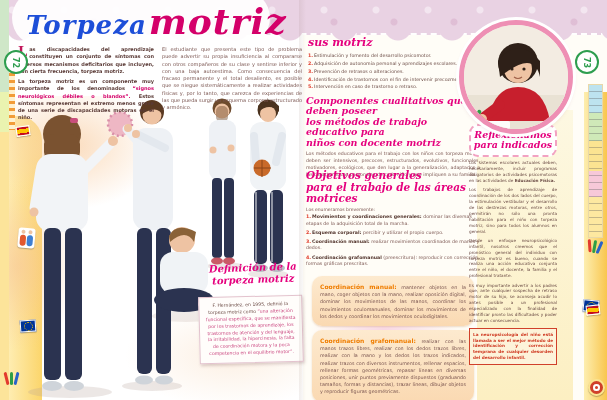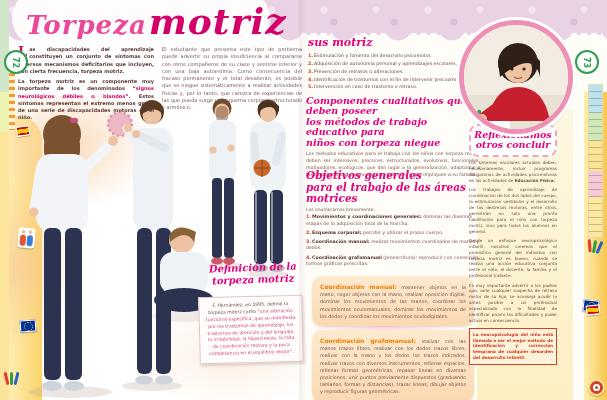--- a/index.html
+++ b/index.html
@@ -16,21 +16,21 @@
             background-size:52px 30px,60px 28px;
             border-bottom:2px dashed #ffffff;}
   .top-band::after{content:"";position:absolute;left:0;bottom:-12px;width:100%;height:14px;
             background:radial-gradient(circle 16px at 20px -4px,#e9d2e3 13px,transparent 14px);
             background-size:54px 14px;background-repeat:repeat-x;}
   
   .title-blob{position:absolute;left:12px;top:-10px;width:258px;height:56px;background:rgba(255,255,255,.92);
               border-radius:28px;z-index:2;}
   .title{position:absolute;left:26px;top:0px;margin:0;z-index:3;font-family:"DejaVu Serif",serif;
          font-style:italic;font-weight:bold;white-space:nowrap;}
-  .title .t1{font-size:26px;color:#ec4899;letter-spacing:1px;}
+  .title .t1{font-size:26px;color:#1d4ed8;letter-spacing:1px;}
   .title .t2{font-size:36px;color:#d4006a;margin-left:2px;letter-spacing:1px;font-style:italic;}
   
   .intro{position:absolute;left:18px;top:46px;width:284px;display:flex;gap:8px;z-index:3;}
   .intro p{margin:0 0 3px 0;font-size:5px;line-height:1.45;text-align:justify;}
   .col1{width:136px;font-weight:bold;color:#5a3a36;}
   .col2{width:140px;color:#7a5550;}
   .dropcap{float:left;font-family:"DejaVu Serif",serif;font-size:13px;line-height:11px;
            color:#c2185b;font-weight:bold;margin:0 2px 0 0;}
   .pink-em{color:#d4006a;}
   .b{font-weight:bold;}
@@ -238,21 +238,21 @@
       <li><span class="num">3.</span><span>Prevención de retrasos o alteraciones.</span></li>
       <li><span class="num">4.</span><span>Identificación de trastornos con el fin de intervenir precozmente.</span></li>
       <li><span class="num">5.</span><span>Intervención en caso de trastorno o retraso.</span></li>
     </ol>
   </section>
 
   <section class="sec sec-componentes">
     <h2 class="script-h">
         <span>Componentes cualitativos que deben poseer</span>
         <span>los métodos de trabajo educativo para</span>
-        <span>niños con torpeza niegue</span>
+        <span>niños con docente motriz</span>
       </h2>
     <p class="body">Los métodos educativos para el trabajo con los niños con torpeza motriz deben ser intensivos, precoces, estructurados, evolutivos, funcionales, motivadores, ecológicos, que den lugar a la generalización, adaptados a las características personales de cada niño y que impliquen a su familia.</p>
   </section>
 
   <section class="sec sec-objetivos">
     <h2 class="script-h">
         <span>Objetivos generales</span>
         <span>para el trabajo de las áreas motrices</span>
       </h2>
     <p class="obj-intro">Los enumeramos brevemente:</p>
@@ -285,21 +285,21 @@
       <rect x="10" y="84" width="4" height="18" rx="2" fill="#2f9e46" transform="rotate(28 12 93)"></rect>
       <rect x="6" y="96" width="40" height="8" rx="2" fill="#fdfdfb"></rect>
     </svg>
   </div>
 
   <div class="reflexion-bg"></div>
   <aside class="reflexion">
     <div class="ref-head-box">
       <h2 class="script-h">
           <span>Reflexionamos</span>
-          <span>otros concluir</span>
+          <span>para indicados</span>
         </h2>
     </div>
     <p><span>Los sistemas escolares actuales deben, necesariamente, incluir programas obligatorios de actividades psicomotoras en las actividades de </span><span class="b">Educación Física.</span></p>
     <p>Los trabajos de aprendizaje de coordinación de los dos lados del cuerpo, la estimulación vestibular y el desarrollo de las destrezas motoras, entre otros, permitirán no sólo una pronta habilitación para el niño con torpeza motriz, sino para todos los alumnos en general.</p>
     <p>Desde un enfoque neuropsicológico infantil, nosotros creemos que el pronóstico general del individuo con torpeza motriz es bueno, cuando se realiza una acción educativa conjunta entre el niño, el docente, la familia y el profesional tratante.</p>
     <p>Es muy importante advertir a los padres que, ante cualquier sospecha de retraso motor de su hijo, se aconseja acudir lo antes posible a un profesional especializado con la finalidad de identificar pronto las dificultades y poder actuar en consecuencia.</p>
     <div class="ref-highlight">La neuropsicología del niño está llamada a ser el mejor método de identificación y corrección temprana de cualquier desorden del desarrollo infantil.</div>
   </aside>
 
   <div class="left-edge"></div>

